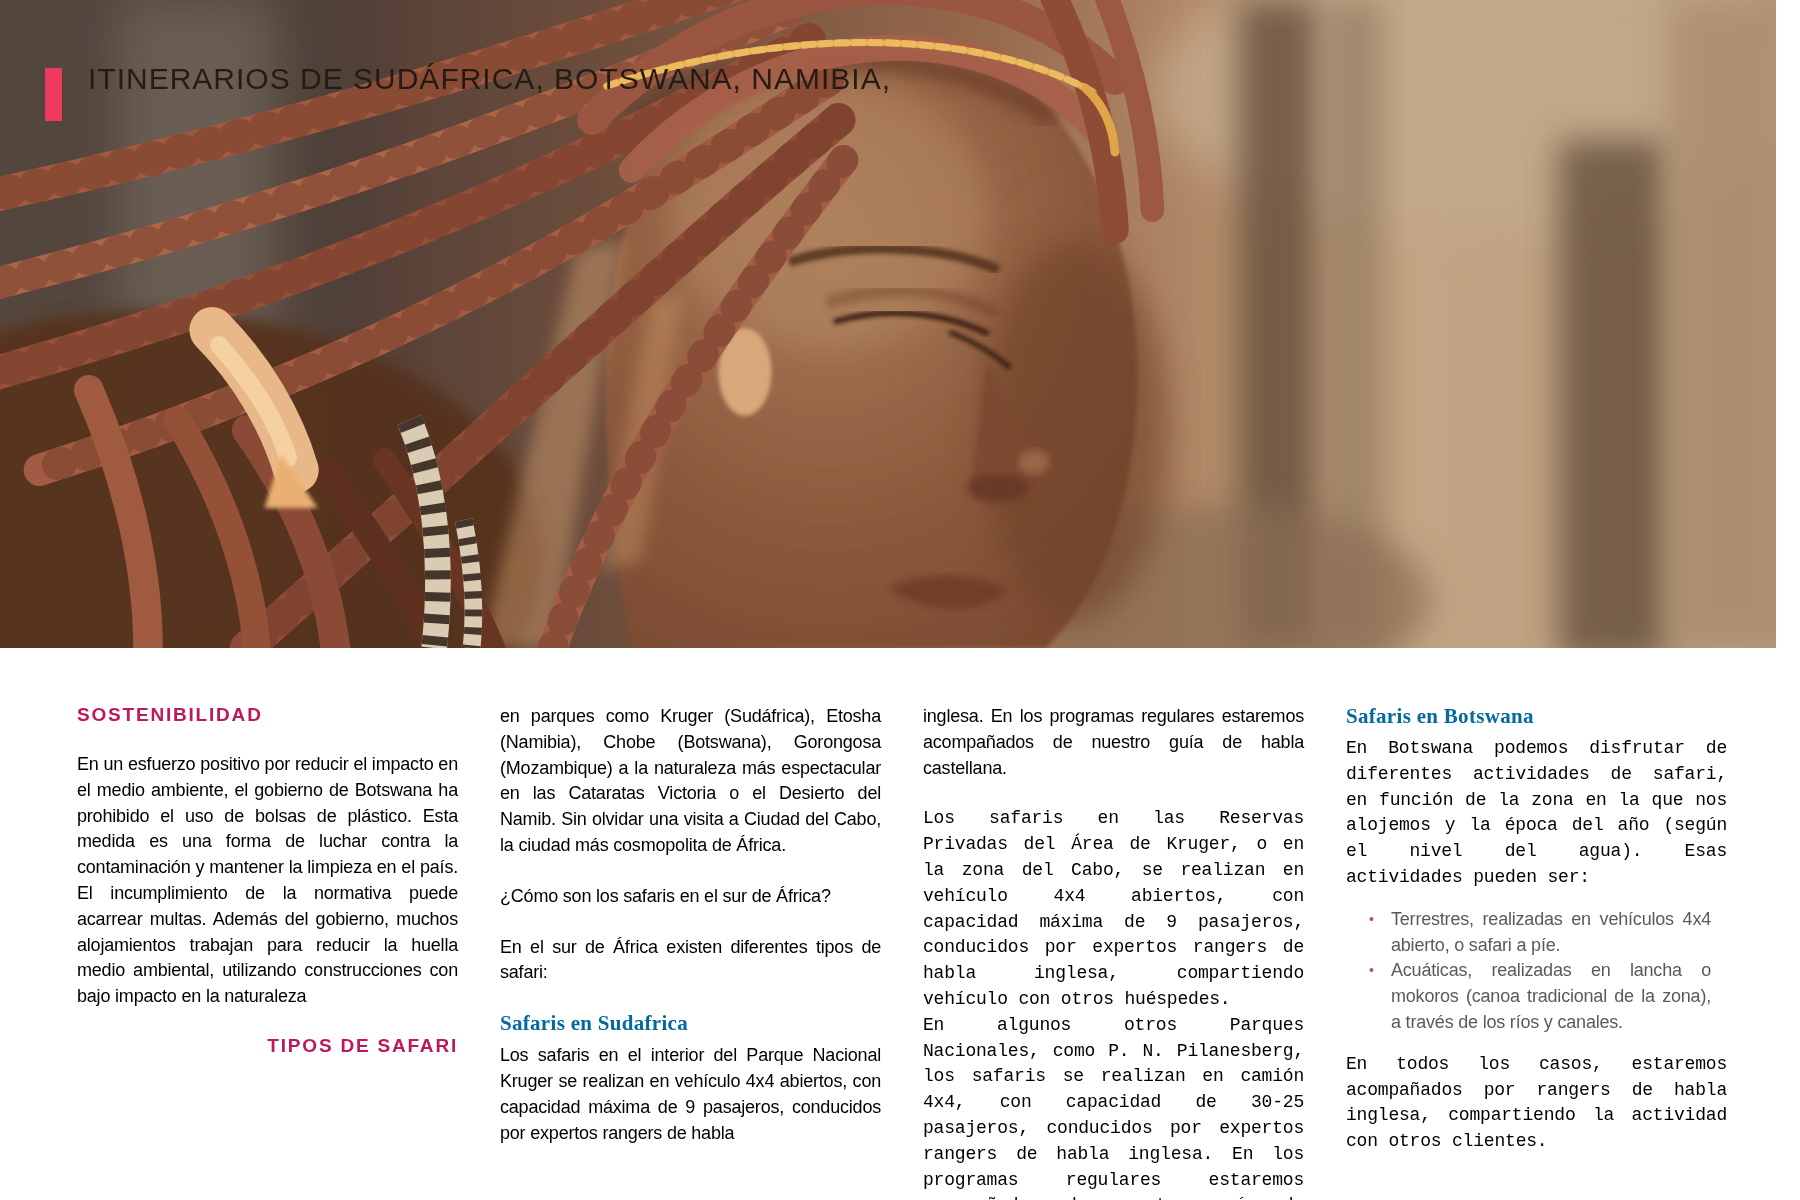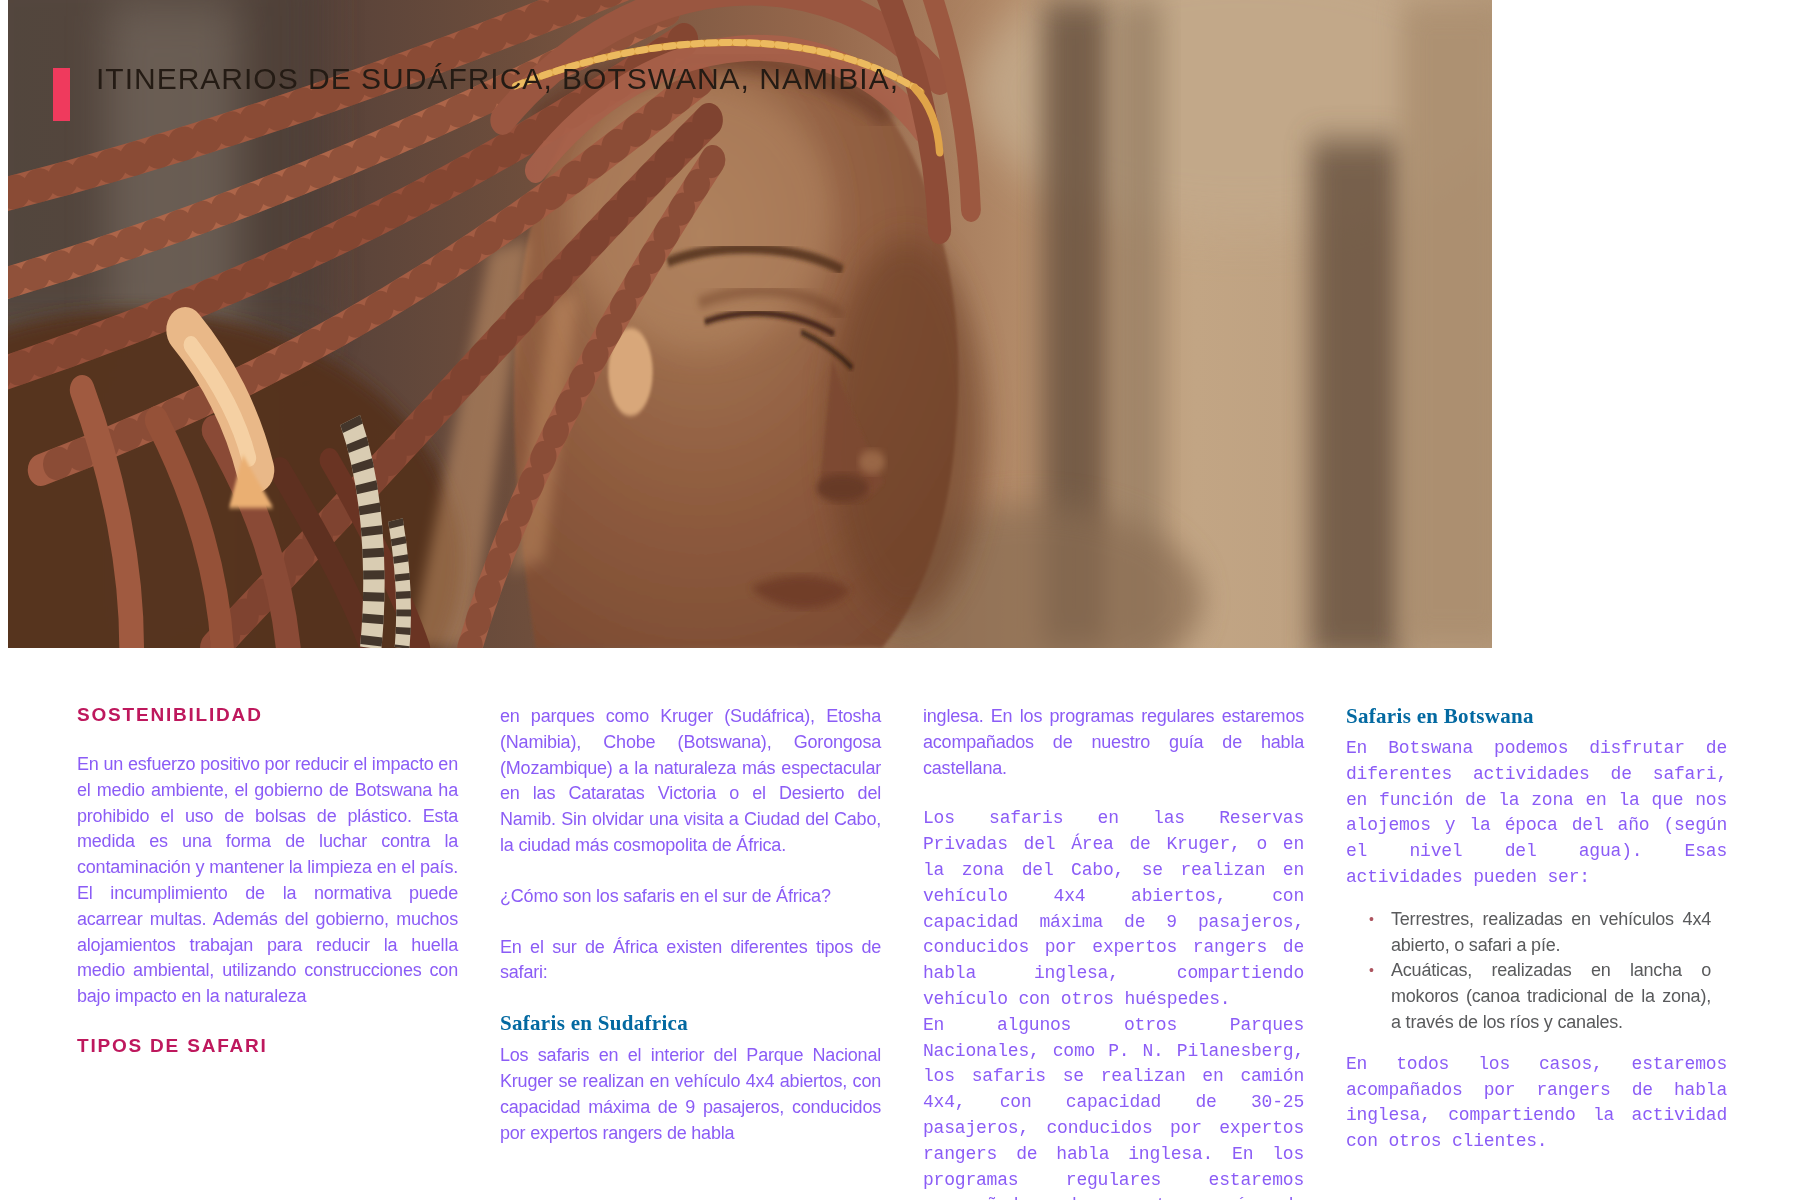--- a/index.html
+++ b/index.html
@@ -1,46 +1,46 @@
 <!DOCTYPE html>
 <html><head>
 <meta charset="utf-8">
 <style>
   html,body{margin:0;padding:0;}
   body{
     width:1800px;height:1200px;position:relative;overflow:hidden;
     background:#ffffff;font-family:"Liberation Sans",sans-serif;
   }
   
-  .hero{position:absolute;left:8px;top:0;width:1484px;height:648px;overflow:hidden;}
+  .hero{position:absolute;left:0;top:0;width:1776px;height:648px;overflow:hidden;}
   .hero svg{position:absolute;left:0;top:0;width:100%;height:100%;display:block;}
   .title-block{position:absolute;left:45px;top:62px;display:flex;align-items:flex-start;}
   .accent-bar{width:17px;height:53px;background:#ef3a5d;margin-top:6px;flex:0 0 auto;}
   .page-title{
     margin:0 0 0 26px;font-weight:400;font-size:30px;line-height:34px;
     letter-spacing:1px;color:#241b14;font-family:"Liberation Sans",sans-serif;
   }
   .page-title .tline{display:block;}
   
   .content{
     position:absolute;left:0;top:648px;width:1800px;height:552px;
     box-sizing:border-box;padding:56px 73px 0 77px;
     display:grid;grid-template-columns:repeat(4,381px);column-gap:42px;
   }
   .h-caps{
     margin:0 0 26px 0;color:#be185d;font-size:19px;font-weight:700;
     letter-spacing:1.8px;font-family:"Liberation Sans",sans-serif;
   }
-  .h-caps.tight{margin-bottom:20px;}
+  .h-caps.tight{margin-bottom:20px;text-align:right;}
   .h-serif{
     margin:0 0 7px 0;color:#0369a1;font-size:21px;font-weight:700;
     font-family:"Liberation Serif",serif;letter-spacing:.3px;
   }
   .col p.body{
-    margin:0 0 25px 0;color:#8b5cf6;font-size:18px;line-height:25.8px;
+    margin:0 0 25px 0;color:#000000;font-size:18px;line-height:25.8px;
     text-align:justify;letter-spacing:-0.2px;
   }
   .col p.body.nogap{margin-bottom:0;font-family:Liberation Mono, monospace;}
   .col ul.bullets{list-style:none;margin:16px;padding:0;}
   .col ul.bullets li{
     position:relative;padding-left:29px;color:#595a5c;font-size:18px;
     line-height:25.8px;text-align:justify;letter-spacing:-0.2px;
   }
   .col ul.bullets li::before{
     content:"\2022";position:absolute;left:7px;top:0;

